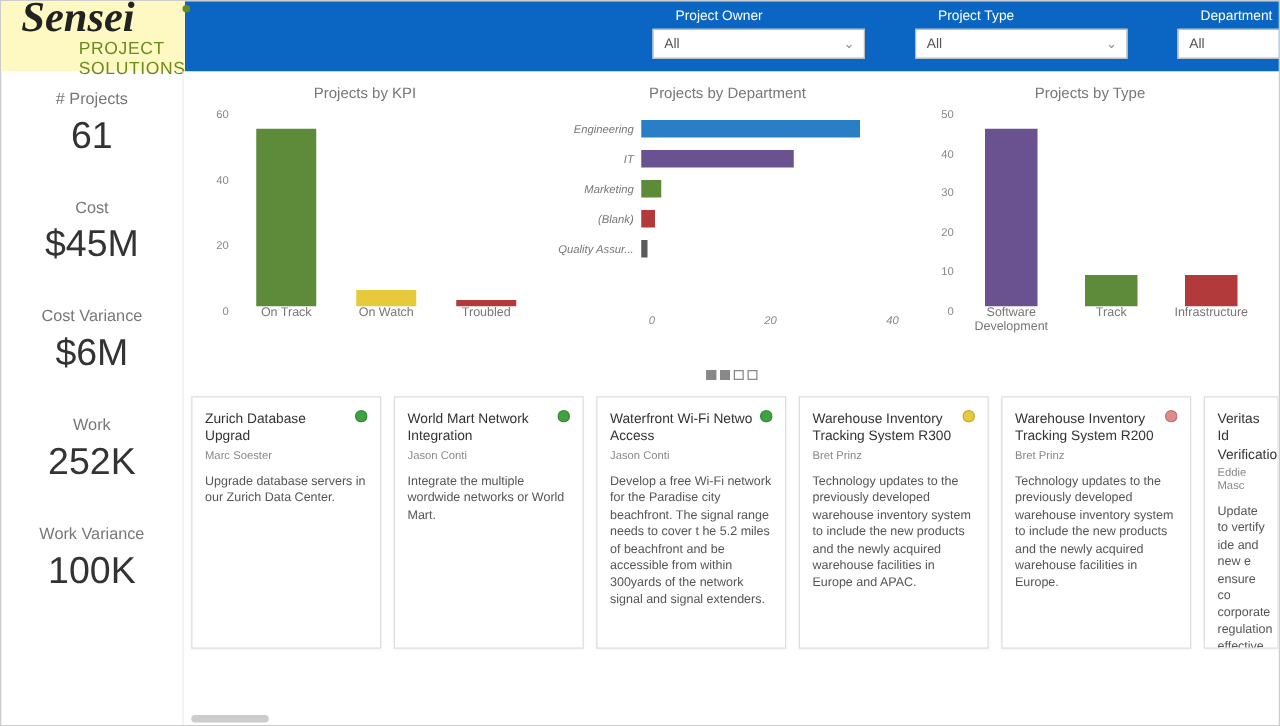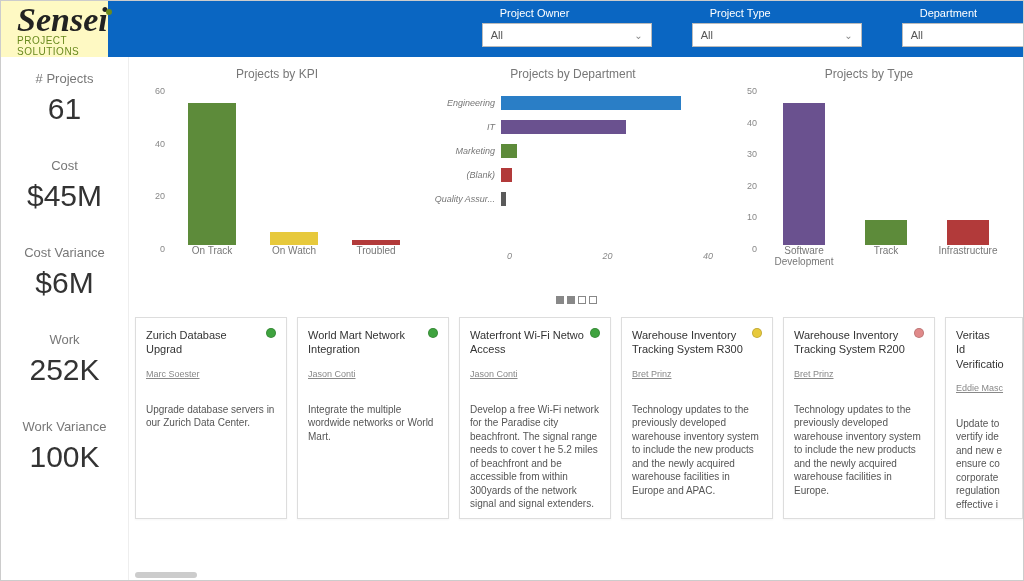--- a/index.html
+++ b/index.html
@@ -1,21 +1,21 @@
 <!DOCTYPE html>
 <html><head>
 <meta charset="utf-8">
 <style>
   * { box-sizing: border-box; margin: 0; padding: 0; }
   body { font-family: "Segoe UI", Arial, sans-serif; background: #fff; color: #333; width: 1024px; height: 581px; overflow: hidden; border: 1px solid #ccc; }
   .header { display: flex; height: 56px; }
   .logo { width: 168px; height: 56px; display: flex; align-items: center; padding-left: 16px; background: #fef9c3; }
   .logo-text { font-family: "Brush Script MT", cursive; font-size: 34px; font-style: italic; font-weight: bold; color: #222; position: relative; }
   .logo-text::after { content: ""; display: block; position: absolute; right: -4px; top: 8px; width: 6px; height: 6px; background: #6a8a1f; border-radius: 50%; }
-  .logo-sub { font-size: 10px; letter-spacing: 0.5px; color: #6a8a1f; margin-top: -4px; }
+  .logo-sub { font-size: 14px; letter-spacing: 0.5px; color: #6a8a1f; margin-top: -4px; margin-left: 46px; }
   .filters { flex: 1; background: #0a66c2; display: flex; gap: 40px; padding: 6px 24px 6px 24px; align-items: flex-start; }
   .filter { display: flex; flex-direction: column; width: 170px; }
   .filter-label { color: #fff; font-size: 11px; margin-bottom: 4px; padding-left: 18px; }
   .filter-select { background: #fff; border: 1px solid #bbb; height: 24px; display: flex; align-items: center; justify-content: space-between; padding: 0 8px; font-size: 11px; color: #555; }
   .chev { font-size: 10px; color: #888; }
   .main { display: flex; height: calc(581px - 56px); }
   .kpis { width: 168px; border-right: 1px solid #eee; }
   .kpi { text-align: center; padding: 14px 0 18px 0; border-bottom: 0; }
   .kpi-label { font-size: 13px; color: #777; margin-bottom: 6px; }
   .kpi-value { font-size: 30px; color: #333; font-weight: 400; }
@@ -23,22 +23,22 @@
   .charts { display: flex; height: 234px; padding: 4px 8px 4px 2px; gap: 4px; }
   .chart-panel { flex: 1; position: relative; }
   .chart-title { text-align: center; font-size: 12px; color: #777; margin: 6px 0 6px 0; }
   .pager { display: flex; justify-content: center; align-items: center; gap: 3px; height: 18px; }
   .pager .dot { width: 8px; height: 8px; border: 1px solid #888; }
   .pager .dot.filled { background: #888; }
   .cards-wrap { flex: 1; overflow: hidden; position: relative; }
   .cards { display: flex; gap: 10px; padding: 8px 0 14px 6px; height: 224px; overflow-x: hidden; }
   .card { width: 152px; flex-shrink: 0; border: 1px solid #ddd; padding: 10px 10px; position: relative; background: #fff; box-shadow: 0 1px 2px rgba(0,0,0,0.04); }
   .card-title { font-size: 11px; color: #333; font-weight: 400; padding-right: 14px; line-height: 1.3; }
-  .card-owner { font-size: 9px; color: #888; margin-top: 12px; text-decoration: underline; }
-  .card-desc { font-size: 10px; color: #555; margin-top: 24px; line-height: 1.35; }
+  .card-owner { font-size: 9px; color: #888; margin-top: 2px; }
+  .card-desc { font-size: 10px; color: #555; margin-top: 10px; line-height: 1.35; }
   .status-dot { position: absolute; top: 10px; right: 10px; width: 10px; height: 10px; border-radius: 50%; border: 1px solid rgba(0,0,0,0.15); }
   .scrollbar { position: absolute; left: 6px; bottom: 4px; width: 62px; height: 6px; background: #ccc; border-radius: 3px; }
   
   .vchart { position: relative; height: 180px; }
   .vc-plot { position: absolute; left: 40px; right: 6px; top: 0; bottom: 22px; }
   .vc-bars { position: absolute; left: 0; right: 0; bottom: 0; top: 0; display: flex; align-items: flex-end; justify-content: space-around; }
   .vc-bar { width: 48px; }
   .vc-xlabels { position: absolute; left: 40px; right: 6px; bottom: 0; height: 22px; display: flex; justify-content: space-around; }
   .vc-xlabel { font-size: 10px; color: #777; text-align: center; width: 64px; line-height: 1.1; }
   .vc-ytick { position: absolute; left: 0; font-size: 9px; color: #888; width: 34px; text-align: right; transform: translateY(50%); }
@@ -229,21 +229,21 @@
             <div class="card-title">Warehouse Inventory Tracking System R300</div>
             <div class="card-owner">Bret Prinz</div>
             <div class="card-desc">Technology updates to the previously developed warehouse inventory system to include the new products and the newly acquired warehouse facilities in Europe and APAC.</div>
           </div>
           <div class="card">
             <div class="status-dot" style="background:#e08a8a;border-color:rgba(0,0,0,0.15)"></div>
             <div class="card-title">Warehouse Inventory Tracking System R200</div>
             <div class="card-owner">Bret Prinz</div>
             <div class="card-desc">Technology updates to the previously developed warehouse inventory system to include the new products and the newly acquired warehouse facilities in Europe.</div>
           </div>
-          <div class="card" style="width: 78px; overflow: hidden;">
+          <div class="card" style="width: 60px; overflow: hidden;">
             <div class="status-dot" style="background:transparent;border-color:transparent"></div>
             <div class="card-title">Veritas Id Verificatio</div>
             <div class="card-owner">Eddie Masc</div>
             <div class="card-desc">Update to vertify ide and new e ensure co corporate regulation effective i</div>
           </div>
         </div>
       <div class="scrollbar"></div>
     </div>
   </div>
 </div>

